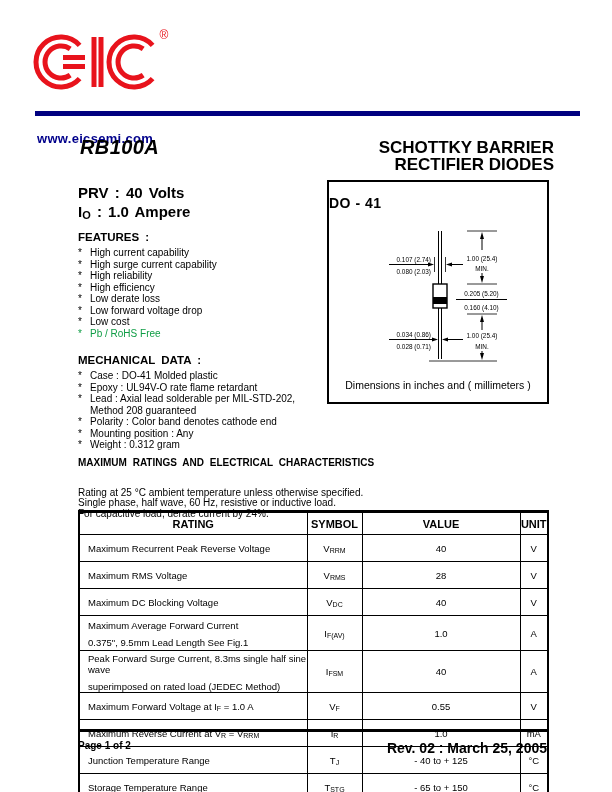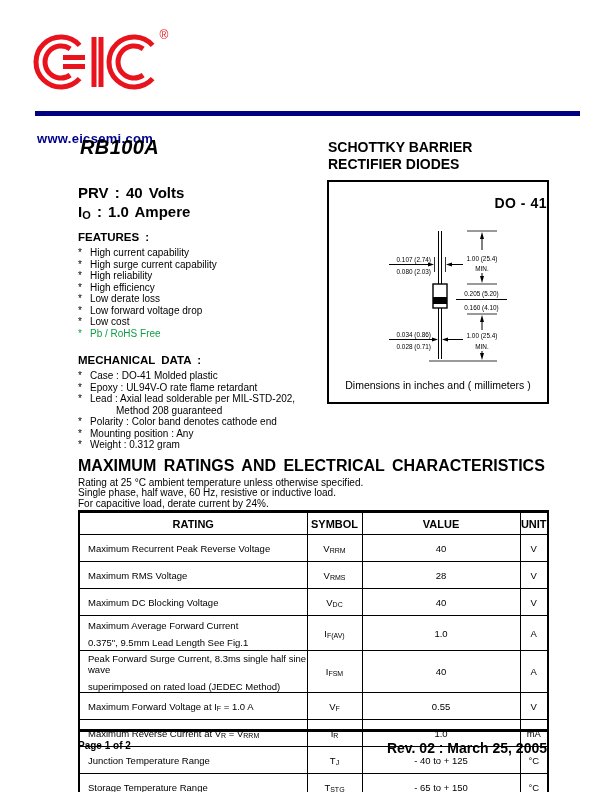--- a/index.html
+++ b/index.html
@@ -5,46 +5,46 @@
   html,body{margin:0;padding:0;background:#888;}
   .page{position:relative;width:612px;height:792px;background:#ffffff;margin:0 auto;
         font-family:"Liberation Sans",sans-serif;color:#000;overflow:hidden;}
 
   
   .logo{position:absolute;left:33px;top:25px;}
   .website{position:absolute;left:37px;top:95px;font-size:13px;font-weight:bold;color:#00008b;letter-spacing:.3px;margin-top:36px;}
   .toprule{position:absolute;left:35px;top:111px;width:545px;height:5px;background:#000080;}
 
   .partno{position:absolute;left:80px;top:136px;font-size:20px;font-weight:bold;letter-spacing:.4px;font-style:italic;}
-  .doctitle{position:absolute;left:328px;top:139px;width:226px;text-align:left;
-            font-size:14px;font-weight:bold;line-height:17px;}
+  .doctitle{position:absolute;left:328px;top:139px;width:226px;text-align:right;
+            font-size:17px;font-weight:bold;line-height:17px;}
 
   
   .specs{position:absolute;left:78px;top:183px;font-size:15px;font-weight:bold;line-height:19px;word-spacing:2px;}
   .iosub{font-size:11px;font-weight:bold;vertical-align:-2px;}
 
   
   .features{position:absolute;left:78px;top:231px;font-size:10px;}
   .mech{position:absolute;left:78px;top:354px;font-size:10px;}
   .sect-h{font-weight:bold;font-size:11.5px;margin-bottom:4px;word-spacing:3px;}
   .fi{line-height:11.5px;white-space:nowrap;}
   .bu{display:inline-block;width:12px;}
   .green{color:#0f9d45;}
-  .cont{margin-left:26px;}
+  .cont{}
 
   
   .pkgbox{position:absolute;left:327px;top:180px;width:222px;height:224px;border:2px solid #000;box-sizing:border-box;}
-  .pkgname{margin-top:13px;text-align:right;font-weight:bold;font-size:14px;letter-spacing:.5px;}
+  .pkgname{margin-top:13px;text-align:left;font-weight:bold;font-size:14px;letter-spacing:.5px;}
   .pkgsvg{position:absolute;left:0;top:42px;}
   .pkgcaption{position:absolute;left:0;bottom:11px;width:100%;text-align:center;font-weight:normal;font-size:10.5px;}
   .dimtext{font-size:6.4px;fill:#000;font-family:"Liberation Sans",sans-serif;}
 
   
   .maxr{position:absolute;left:78px;top:457px;}
-  .maxr .sect-h{font-size:16px;margin-bottom:3px;}
+  .maxr .sect-h{font-size:10px;margin-bottom:20px;}
   .note{font-size:10px;line-height:10.4px;}
 
   table.ratings{position:absolute;left:78px;top:510px;width:469px;border-collapse:collapse;table-layout:fixed;
                 border-top:3px solid #000;border-left:2px solid #000;border-right:2px solid #000;}
   table.ratings th,table.ratings td{border:1px solid #000;padding:0;vertical-align:middle;}
   table.ratings th{font-size:11px;font-weight:bold;height:21px;text-align:center;margin-top:35px;}
   table.ratings td{font-size:9.5px;text-align:center;}
   td.c-rat{text-align:left !important;padding-left:8px !important;}
   tr.r-small{height:27px;}
   tr.r-tall{height:35px;}

